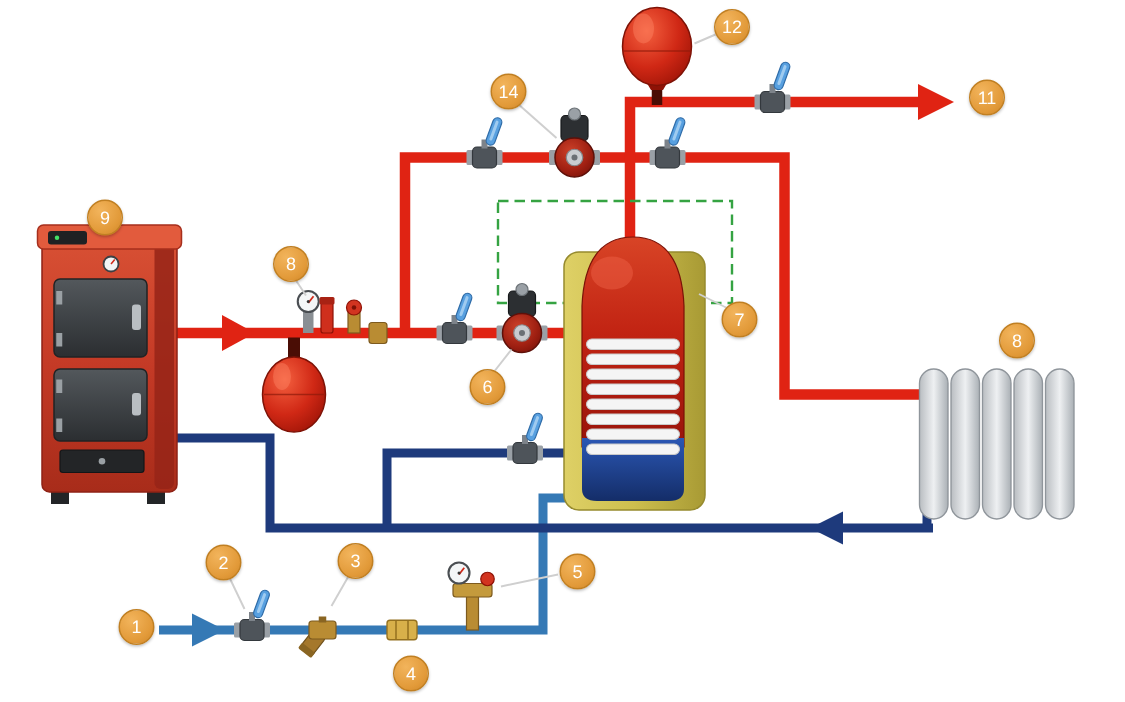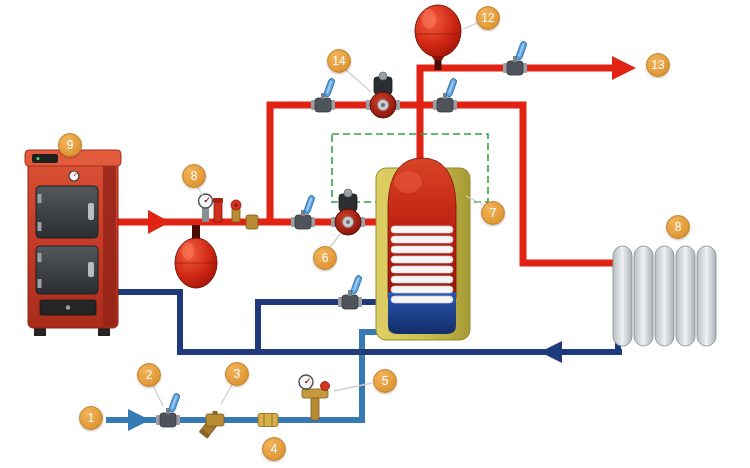--- a/index.html
+++ b/index.html
@@ -262,16 +262,16 @@
 <div class="callout" style="left:182px;top:164px">
       <span>8</span>
     </div>
 <div class="callout" style="left:327px;top:49px">
       <span>14</span>
     </div>
 <div class="callout" style="left:476px;top:6px">
       <span>12</span>
     </div>
 <div class="callout" style="left:646px;top:53px">
-      <span>13</span>
+      <span>11</span>
     </div>
 
 </div>
 
 </body></html>

